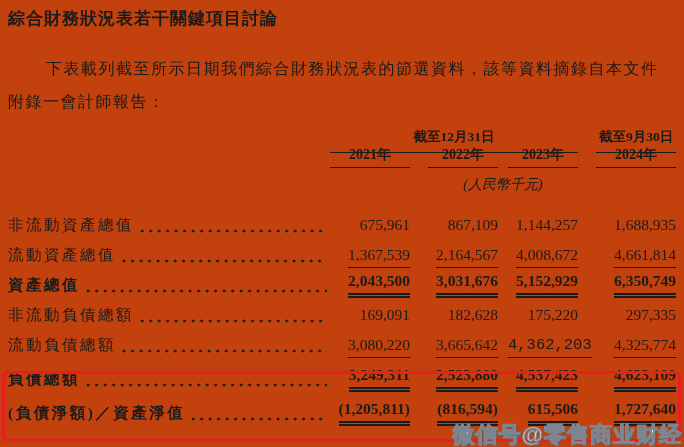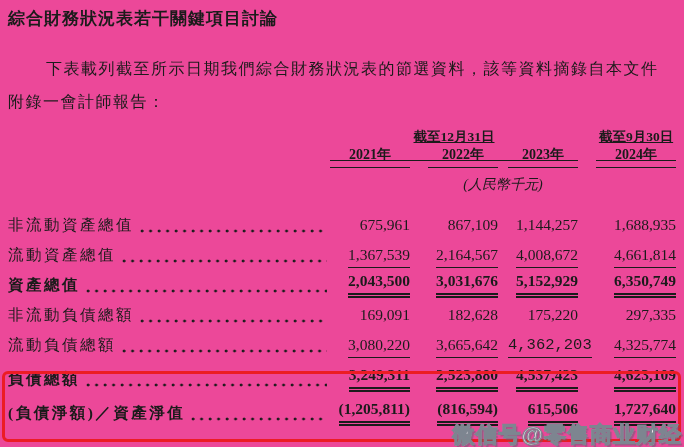--- a/index.html
+++ b/index.html
@@ -1,18 +1,18 @@
 <!DOCTYPE html>
 <html><head>
 <meta charset="utf-8">
 <style>
   html,body { margin:0; padding:0; background:#ffffff; }
   .page {
     position:relative; width:684px; height:447px; overflow:hidden;
-    background:#ec4899; color:#1b1b1b;
+    background:#c2410c; color:#1b1b1b;
     font-family:"Liberation Serif","DejaVu Serif",serif;
   }
   .content { padding:6px 8px 0 8px; }
 
   .doc-title {
     margin:2px 0 0 0; font-size:17px; line-height:22px;
     font-weight:bold; letter-spacing:1px;
   }
   .intro { margin:22px 0 0 0; font-size:16px; line-height:33px; letter-spacing:1.5px; }
   .intro .line1 { padding-left:38px; }
@@ -20,21 +20,21 @@
   
   .fin-table { margin-top:10px; position:relative; }
   .grid {
     display:grid;
     grid-template-columns:322px 80px 18px 70px 10px 70px 18px 80px;
     align-items:end;
   }
   .h-groups { height:18px; }
   .group-cell {
     text-align:center; font-weight:bold; font-size:13.5px; white-space:nowrap;
-    border-bottom:1.5px solid #1b1b1b; padding-bottom:14px;text-decoration:underline;
+    border-bottom:1.5px solid #1b1b1b; padding-bottom:6px;
   }
   .gc-dec { grid-column:2/7; }
   .gc-sep { grid-column:8/9; }
   .h-years { height:22px; }
   .ycell {
     text-align:center; font-weight:bold; font-size:14px; white-space:nowrap;
     border-bottom:1.5px solid #1b1b1b; padding-bottom:3px;
   }
   .h-unit { height:26px; }
   .unit-cell { grid-column:2/9; text-align:center; font-style:italic; font-size:14px; padding-top:6px; }

